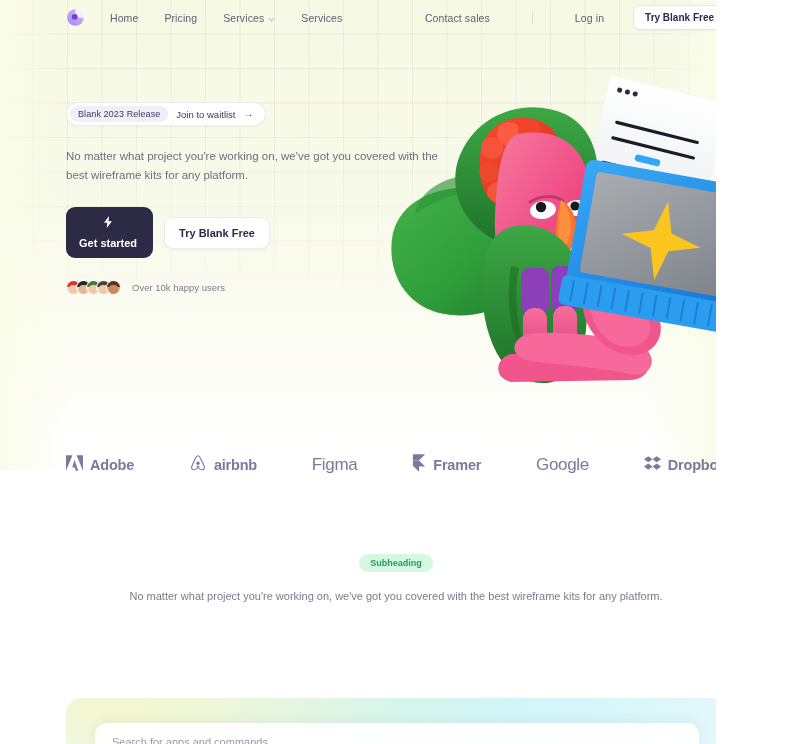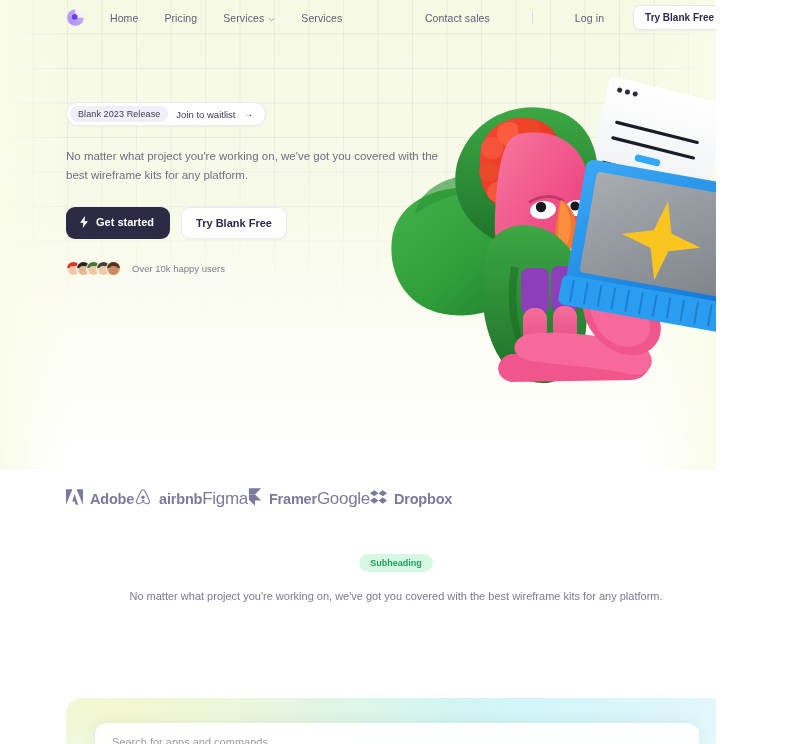--- a/index.html
+++ b/index.html
@@ -86,25 +86,26 @@
   #headline {
     margin-top: 17px;
     font-size: 40px; line-height: 1.04; font-weight: 700;
     letter-spacing: -1.1px; color: #2b2a4c;
   }
   #subtext {
     margin-top: 21px; font-size: 11.5px; line-height: 1.62; color: #6e6e82;
   }
   #cta-row { margin-top: 23px; display: flex; align-items: center; gap: 11px; }
   #btn-get-started {
-    display: inline-flex; align-items: flex-start; gap: 7px;
+    display: inline-flex; align-items: center; gap: 7px;
     background: #2d2a46; color: #ffffff; border: none;
     border-radius: 9px; padding: 9px 16px 9px 13px;
     font-size: 11px; font-weight: 700; cursor: pointer;
     font-family: inherit;
+    flex-direction: column;
   }
   #btn-try-free {
     background: #ffffff; color: #2b2a4c; border: 1px solid #ececf1;
     border-radius: 9px; padding: 9px 14px;
     font-size: 11px; font-weight: 700; cursor: pointer;
     box-shadow: 0 1px 2px rgba(40,40,70,0.05);
     font-family: inherit;
   }
   #social-proof { margin-top: 22px; display: flex; align-items: center; }
   #avatars { display: flex; }
@@ -116,22 +117,22 @@
   .avatar:first-child { margin-left: 0; }
   .avatar .hair { position: absolute; left: 0; right: 0; top: 0; height: 45%; }
   .avatar .face { position: absolute; left: 12%; right: 12%; top: 28%; bottom: 0; border-radius: 40% 40% 45% 45%; }
   #proof-text { font-size: 9.5px; color: #7c7c90; margin-left: 11px; }
 
   
   #illustration { position: absolute; left: 385px; top: 68px; width: 370px; height: 330px; z-index: 3; }
 
   
   #logo-strip {
-    position: absolute; left: 66px; top: 482px; width: 660px; height: 34px;
-    display: flex; align-items: center; justify-content: flex-start; z-index: 4;
+    position: absolute; left: 66px; top: 448px; width: 660px; height: 34px;
+    display: flex; align-items: center; justify-content: space-between; z-index: 4;
   }
   .brand { display: flex; align-items: center; gap: 7px; color: #7a7a9c; }
   .brand .bname { font-size: 14.5px; font-weight: 700; letter-spacing: -.2px; }
   .brand.thin .bname { font-weight: 400; font-size: 17px; letter-spacing: -.3px; }
 
   
   #section { position: absolute; left: 0; top: 552px; width: 792px; text-align: center; z-index: 4; }
   #subheading-badge {
     display: inline-block; background: #d6f8e3; color: #1f9d5b;
     font-size: 9px; font-weight: 700; border-radius: 999px; padding: 4px 11px;

